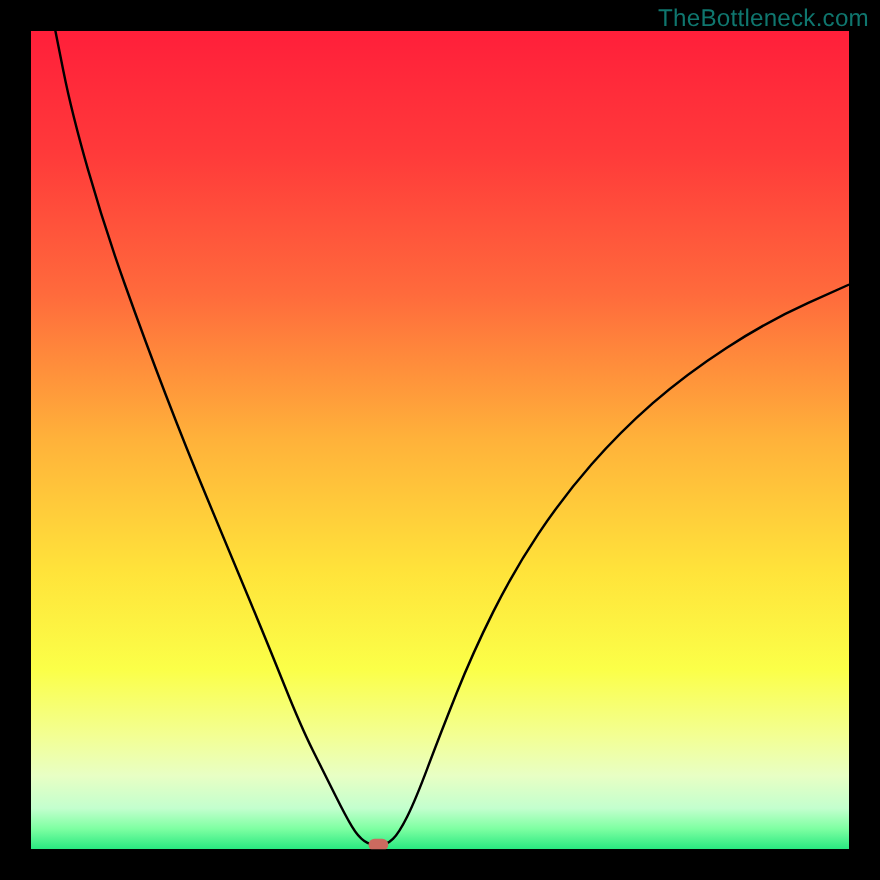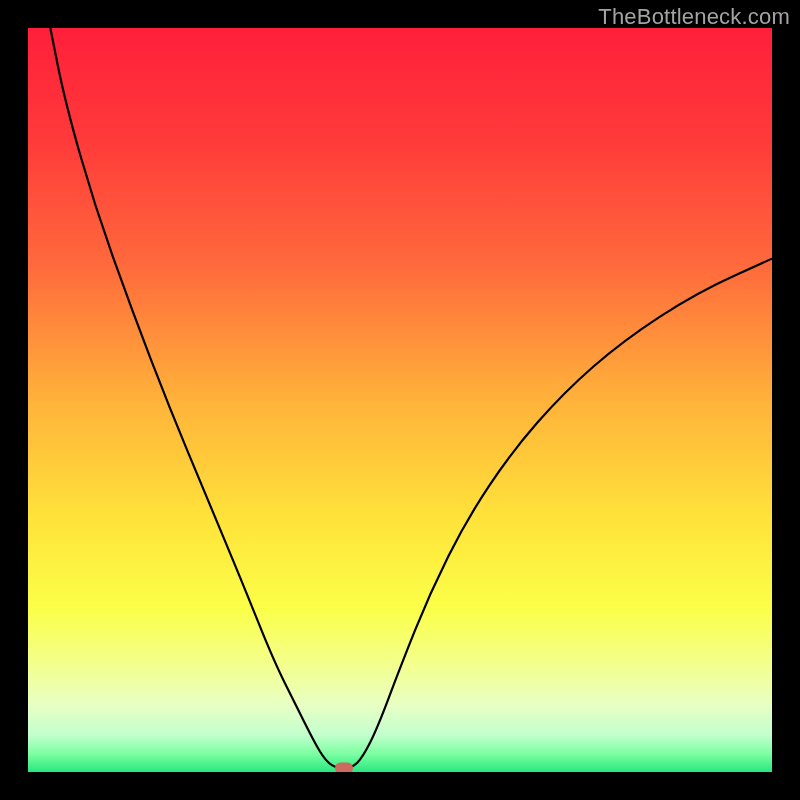--- a/index.html
+++ b/index.html
@@ -44,21 +44,21 @@
     width: 18px;
     height: 11px;
     border-radius: 6px;
     background: #cc6a5f;
     transform: translate(-50%, -50%);
   }
   .watermark {
     position: absolute;
     top: 4px;
     right: 10px;
-    color: #a3a3a3;
+    color: #0f766e;
     font-size: 22px;
     font-weight: 500;
     letter-spacing: 0.2px;
   }
 </style>
 </head>
 <body>
 
 <div class="frame">
 

